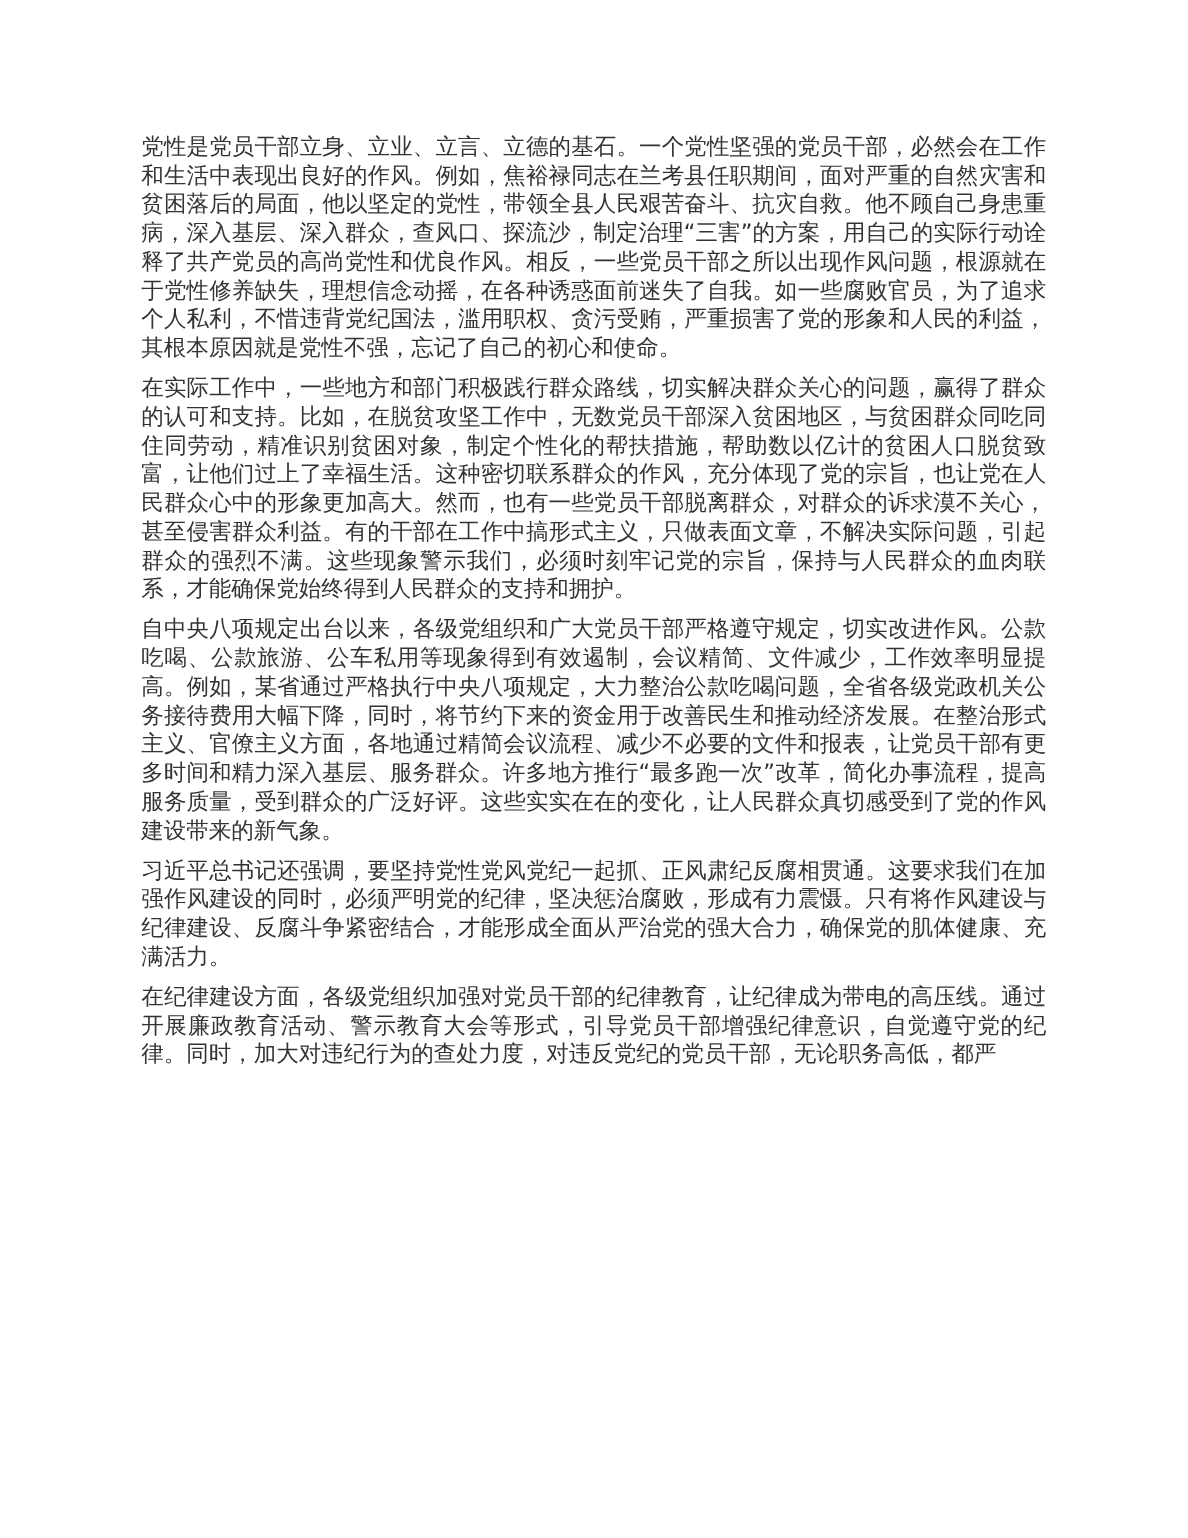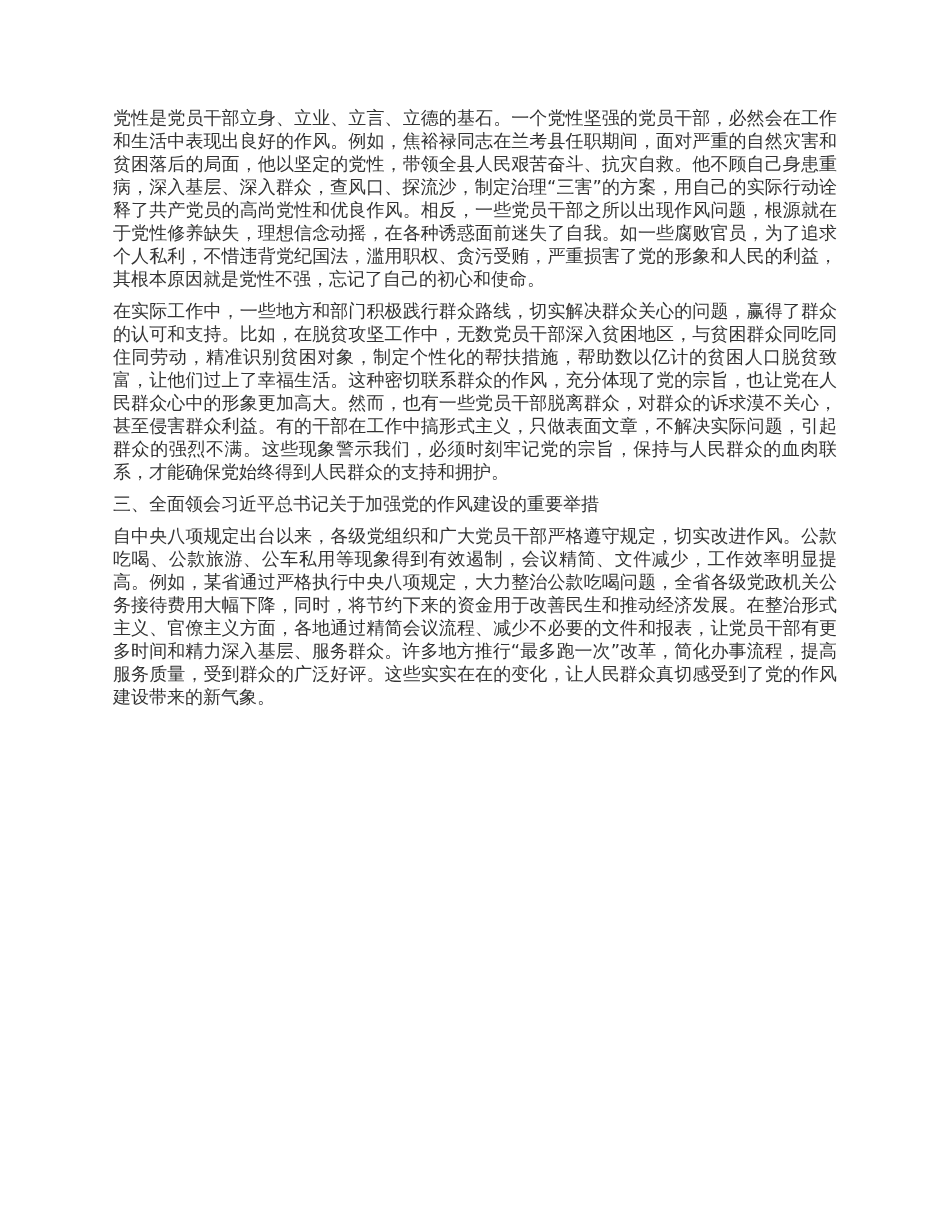--- a/index.html
+++ b/index.html
@@ -39,16 +39,17 @@
     word-break: break-all;
   }
 </style>
 </head>
 <body>
 
 <div class="page">
   <div class="content">
     <p class="para">党性是党员干部立身、立业、立言、立德的基石。一个党性坚强的党员干部，必然会在工作和生活中表现出良好的作风。例如，焦裕禄同志在兰考县任职期间，面对严重的自然灾害和贫困落后的局面，他以坚定的党性，带领全县人民艰苦奋斗、抗灾自救。他不顾自己身患重病，深入基层、深入群众，查风口、探流沙，制定治理“三害”的方案，用自己的实际行动诠释了共产党员的高尚党性和优良作风。相反，一些党员干部之所以出现作风问题，根源就在于党性修养缺失，理想信念动摇，在各种诱惑面前迷失了自我。如一些腐败官员，为了追求个人私利，不惜违背党纪国法，滥用职权、贪污受贿，严重损害了党的形象和人民的利益，其根本原因就是党性不强，忘记了自己的初心和使命。</p>
     <p class="para">在实际工作中，一些地方和部门积极践行群众路线，切实解决群众关心的问题，赢得了群众的认可和支持。比如，在脱贫攻坚工作中，无数党员干部深入贫困地区，与贫困群众同吃同住同劳动，精准识别贫困对象，制定个性化的帮扶措施，帮助数以亿计的贫困人口脱贫致富，让他们过上了幸福生活。这种密切联系群众的作风，充分体现了党的宗旨，也让党在人民群众心中的形象更加高大。然而，也有一些党员干部脱离群众，对群众的诉求漠不关心，甚至侵害群众利益。有的干部在工作中搞形式主义，只做表面文章，不解决实际问题，引起群众的强烈不满。这些现象警示我们，必须时刻牢记党的宗旨，保持与人民群众的血肉联系，才能确保党始终得到人民群众的支持和拥护。</p>
-    <p class="heading">三、全面领会习近平总书记关于加强党的作风建设的重要举措</p>
     <p class="para">自中央八项规定出台以来，各级党组织和广大党员干部严格遵守规定，切实改进作风。公款吃喝、公款旅游、公车私用等现象得到有效遏制，会议精简、文件减少，工作效率明显提高。例如，某省通过严格执行中央八项规定，大力整治公款吃喝问题，全省各级党政机关公务接待费用大幅下降，同时，将节约下来的资金用于改善民生和推动经济发展。在整治形式主义、官僚主义方面，各地通过精简会议流程、减少不必要的文件和报表，让党员干部有更多时间和精力深入基层、服务群众。许多地方推行“最多跑一次”改革，简化办事流程，提高服务质量，受到群众的广泛好评。这些实实在在的变化，让人民群众真切感受到了党的作风建设带来的新气象。</p>
+    <p class="para">习近平总书记还强调，要坚持党性党风党纪一起抓、正风肃纪反腐相贯通。这要求我们在加强作风建设的同时，必须严明党的纪律，坚决惩治腐败，形成有力震慑。只有将作风建设与纪律建设、反腐斗争紧密结合，才能形成全面从严治党的强大合力，确保党的肌体健康、充满活力。</p>
+    <p class="para">在纪律建设方面，各级党组织加强对党员干部的纪律教育，让纪律成为带电的高压线。通过开展廉政教育活动、警示教育大会等形式，引导党员干部增强纪律意识，自觉遵守党的纪律。同时，加大对违纪行为的查处力度，对违反党纪的党员干部，无论职务高低，都严</p>
   </div>
 </div>
 
 </body></html>

